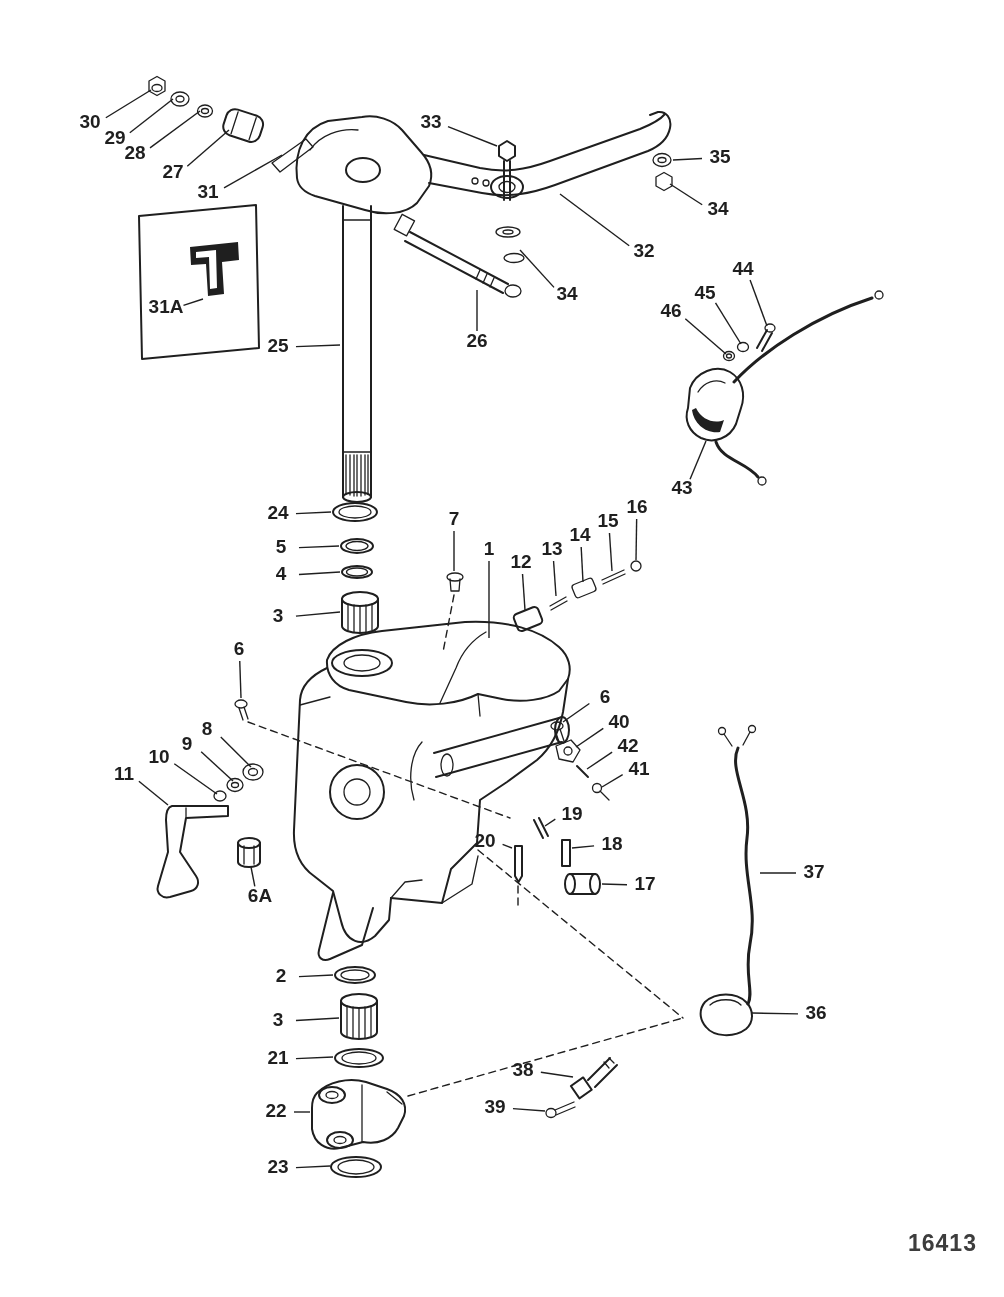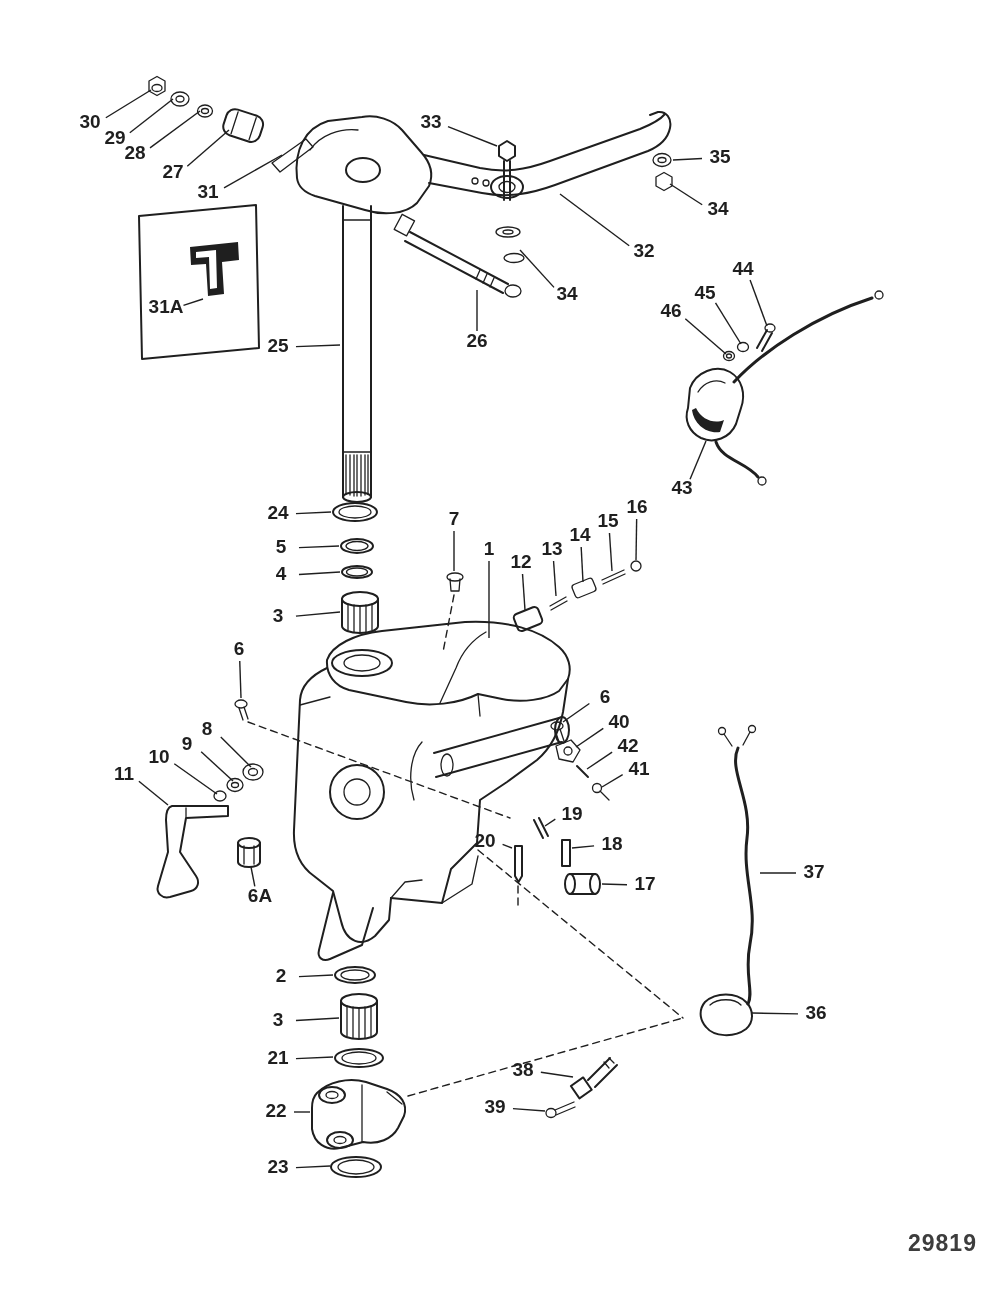--- a/index.html
+++ b/index.html
@@ -372,14 +372,14 @@
         <text x="268" y="1021" class="callout">3</text>
         <text x="268" y="1059" class="callout">21</text>
         <text x="806" y="1014" class="callout">36</text>
         <text x="513" y="1071" class="callout">38</text>
         <text x="485" y="1108" class="callout">39</text>
         <text x="266" y="1112" class="callout">22</text>
         <text x="268" y="1168" class="callout">23</text>
       </g>
   </svg>
 
-  <div class="part-number">29819</div>
+  <div class="part-number">16413</div>
 </div>
 
 </body></html>

